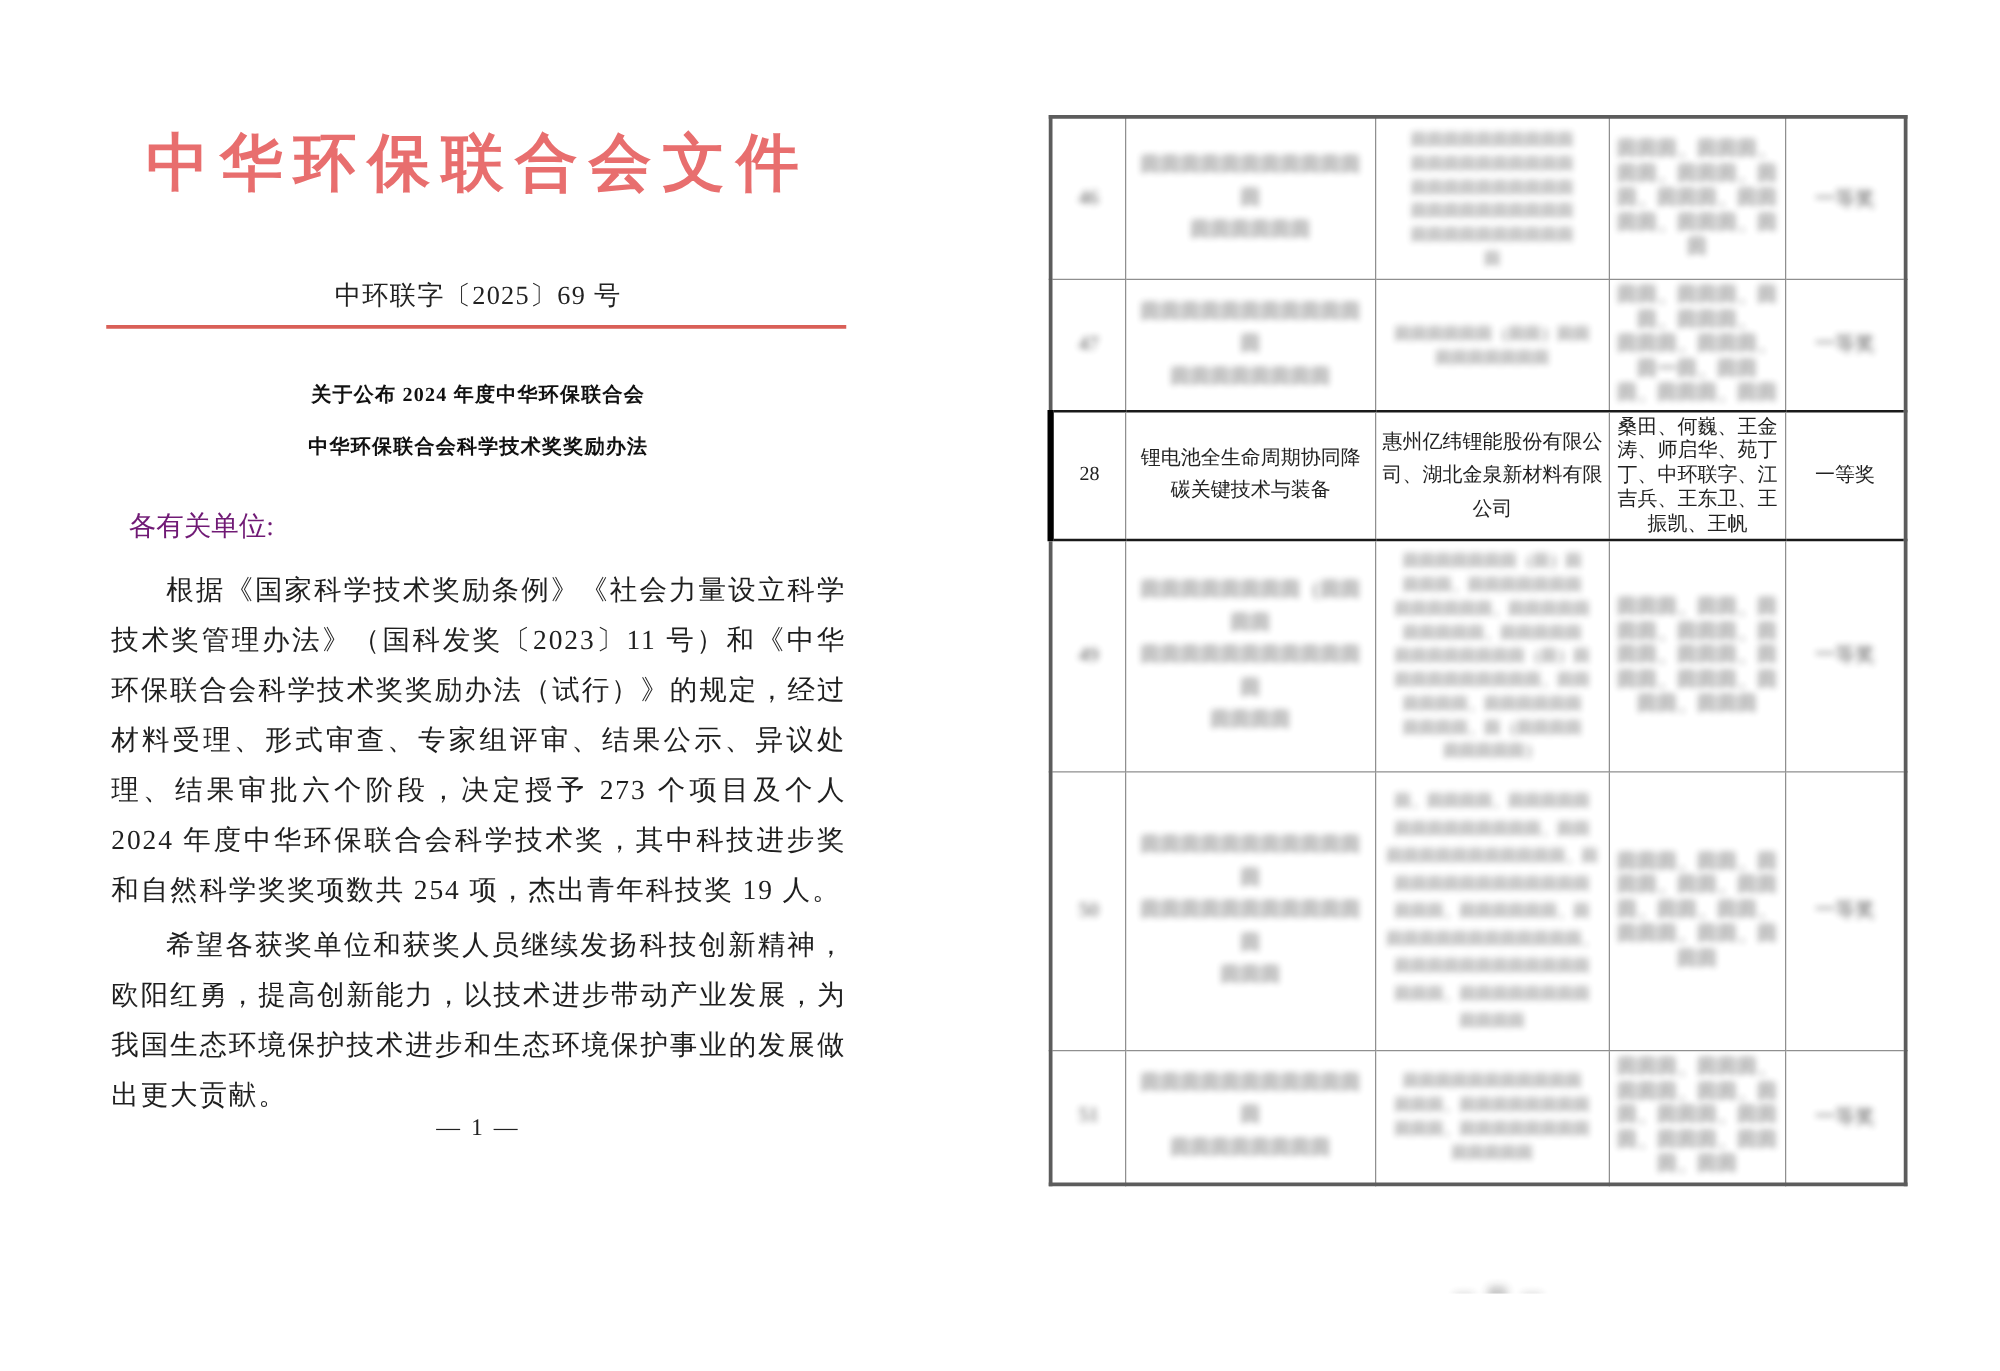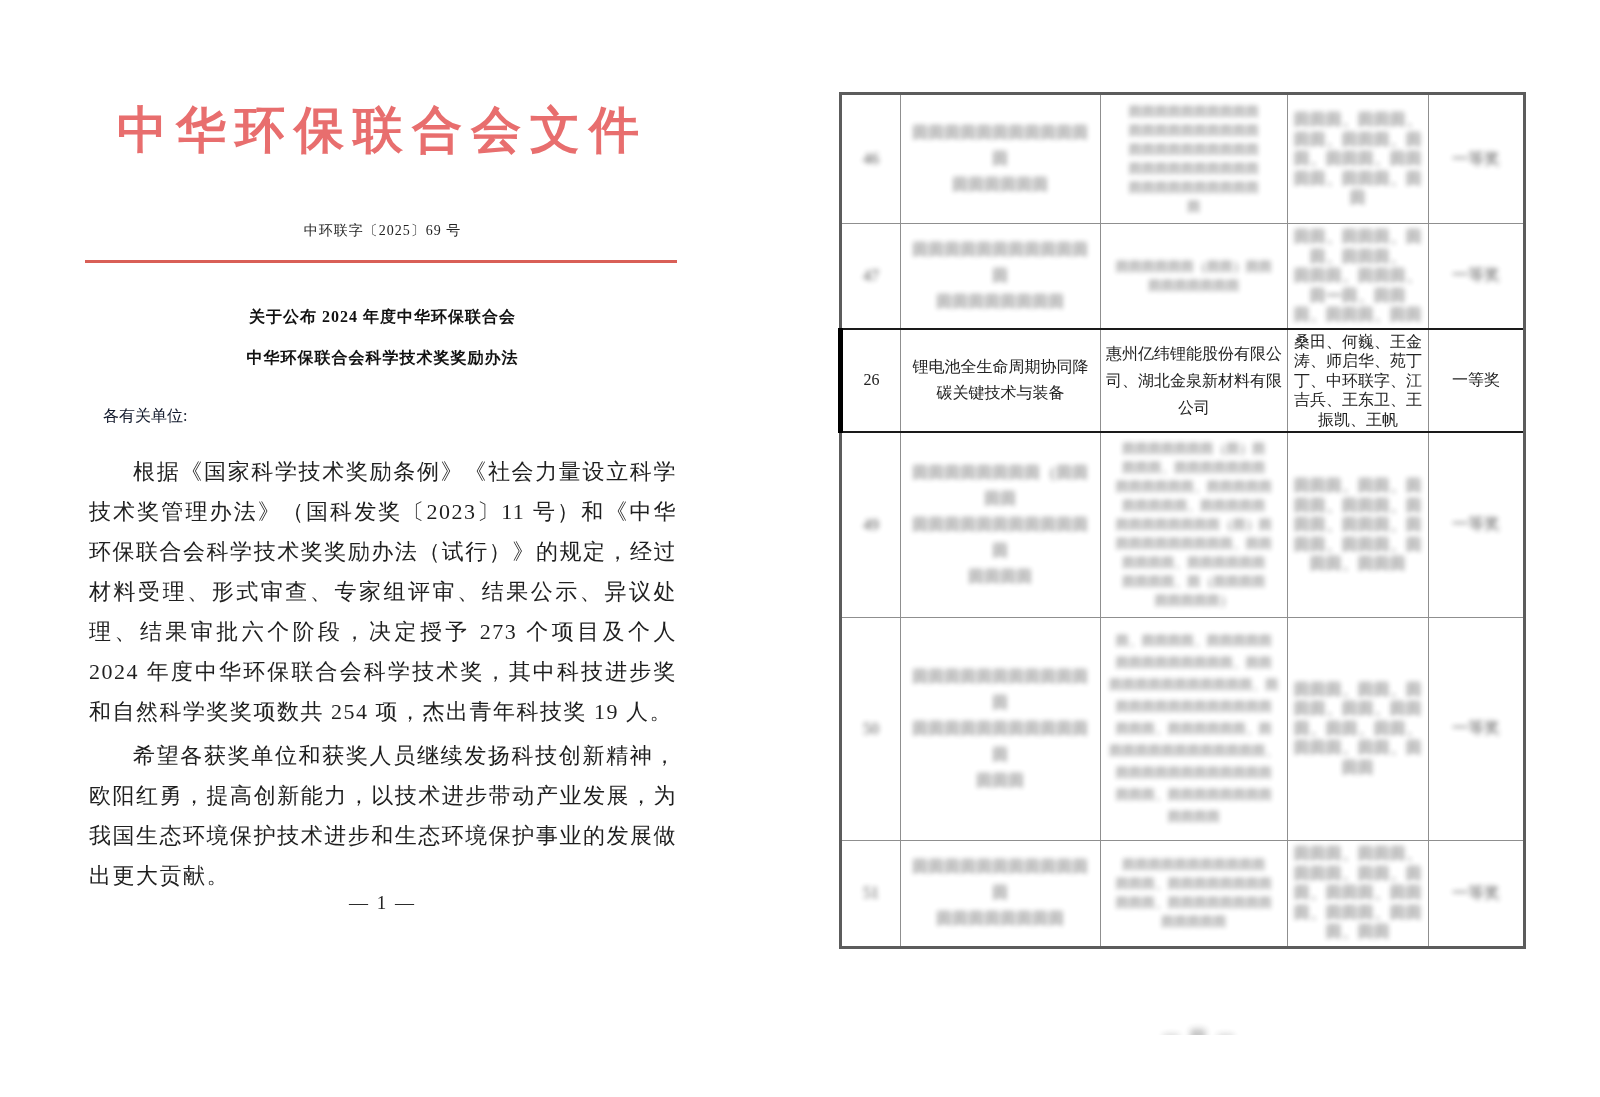--- a/index.html
+++ b/index.html
@@ -3,25 +3,25 @@
 <meta charset="utf-8">
 <style>
   html,body{margin:0;padding:0;background:#ffffff;}
   #stage{position:relative;width:1600px;height:1035px;background:#ffffff;overflow:hidden;
          font-family:"Liberation Serif","DejaVu Serif",serif;color:#2b2b2b;}
 
   
   .letterhead{position:absolute;left:85px;top:100px;width:595px;text-align:center;
               font-size:50px;font-weight:bold;letter-spacing:9px;line-height:60px;}
   .doc-number{position:absolute;left:85px;top:222px;width:595px;text-align:center;
-              font-size:14px;letter-spacing:1px;color:#222;}
+              font-size:21px;letter-spacing:1px;color:#222;}
   .red-rule{position:absolute;left:85px;top:260px;width:592px;height:3px;}
   .decision-title{position:absolute;left:85px;top:296px;width:595px;text-align:center;
               font-size:16px;font-weight:bold;line-height:41px;color:#111;letter-spacing:1px;}
-  .salutation{position:absolute;left:103px;top:406px;width:560px;font-size:16px;color:#0f172a;}
+  .salutation{position:absolute;left:103px;top:406px;width:560px;font-size:22px;color:#701a75;}
   .body-text{position:absolute;left:85px;top:448px;width:596px;font-size:22px;line-height:40px;
              text-align:justify;color:#1f1f1f;letter-spacing:1.5px;}
   .body-text p{margin:4px;text-indent:2em;}
   .page-num-left{position:absolute;left:85px;top:892px;width:595px;text-align:center;
              font-size:19px;color:#222;letter-spacing:2px;}
 
   
   .award-table{position:absolute;left:838px;top:92px;border-collapse:collapse;table-layout:fixed;
                background:#fff;border:3px solid #5c5c5c;}
   .award-table td{border:1px solid #8f8f8f;text-align:center;vertical-align:middle;
@@ -100,21 +100,21 @@
         <td><span class="blur blur-small cell-multiline">田田田田田田（田田）田田
 田田田田田田田</span></td>
         <td class="people-cell"><span class="blur cell-multiline">田田、田田田、田
 田、田田田、
 田田田、田田田、
 田一田、田田
 田、田田田、田田</span></td>
         <td><span class="blur">一等奖</span></td>
       </tr>
       <tr style="height:103px" class="clear-row">
-        <td><span>26</span></td>
+        <td><span>28</span></td>
         <td class="project-cell"><span>锂电池全生命周期协同降碳关键技术与装备</span></td>
         <td class="orgs-cell"><span>惠州亿纬锂能股份有限公司、湖北金泉新材料有限公司</span></td>
         <td class="people-cell"><span>桑田、何巍、王金涛、师启华、苑丁丁、中环联字、江吉兵、王东卫、王振凯、王帆</span></td>
         <td><span>一等奖</span></td>
       </tr>
       <tr style="height:185px">
         <td><span class="blur">49</span></td>
         <td class="project-cell"><span class="blur cell-multiline" style="line-height:22px">田田田田田田田田（田田田田
 田田田田田田田田田田田田
 田田田田</span></td>

